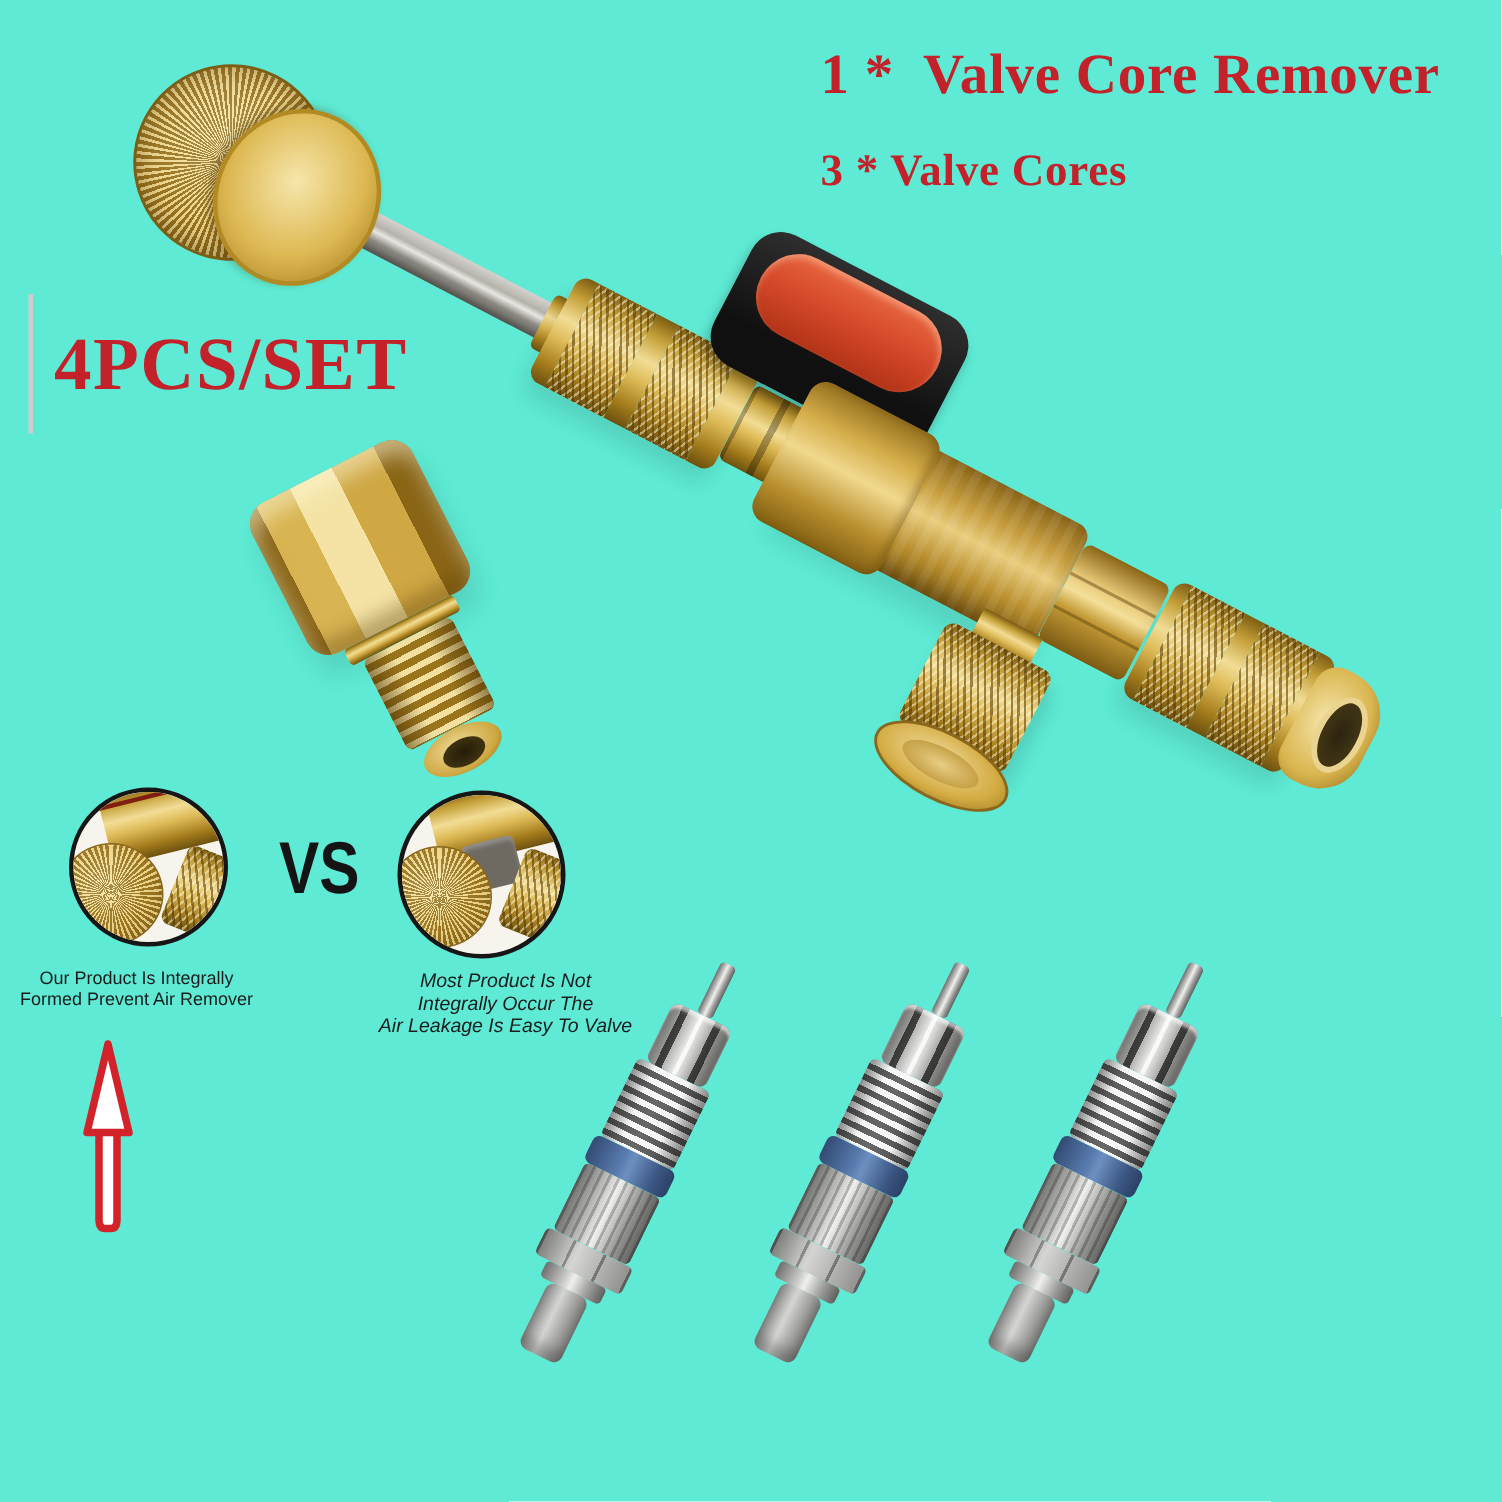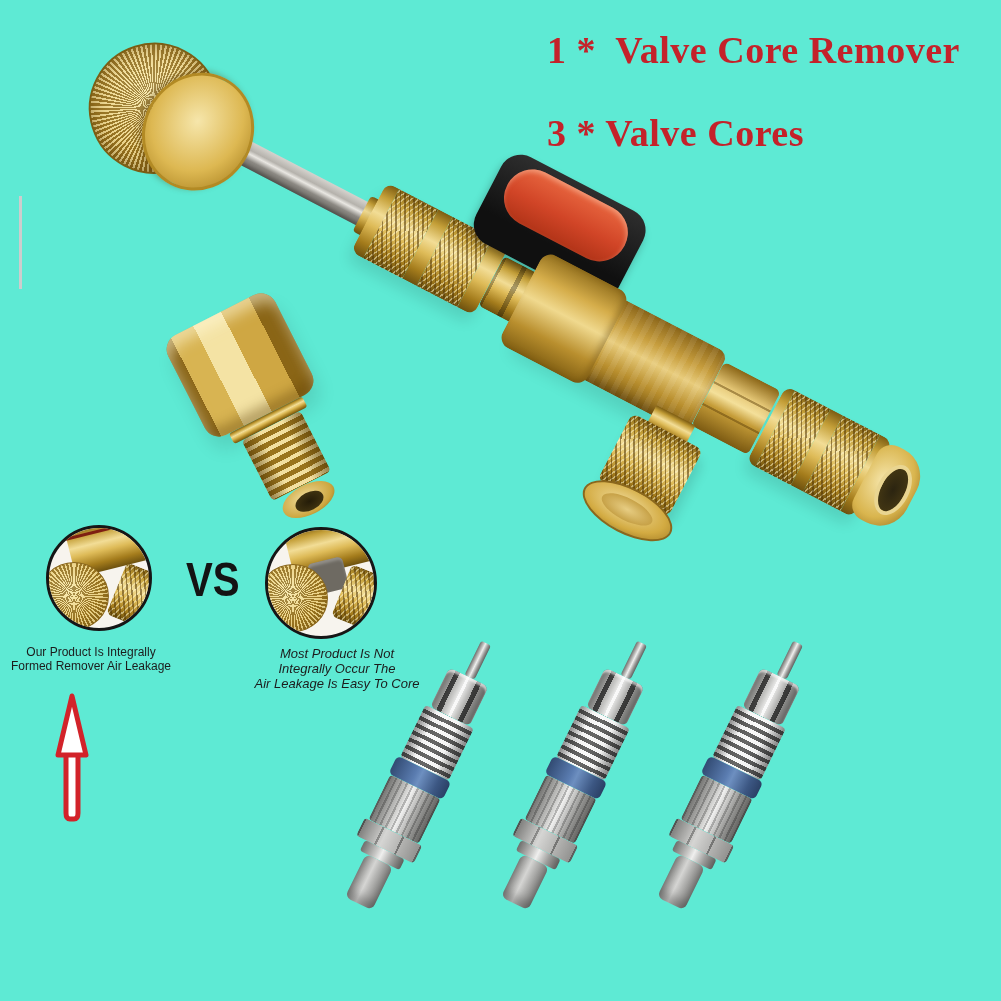--- a/index.html
+++ b/index.html
@@ -3,21 +3,21 @@
 <meta charset="utf-8">
 <style>
   html,body{margin:0;padding:0;background:#fff;}
   .canvas{position:relative;width:1001px;height:1001px;background:#5eead4;overflow:hidden;
           font-family:"Liberation Sans",sans-serif;}
 
   
   .redtext{position:absolute;font-family:"Liberation Serif",serif;font-weight:bold;
            color:var(--annotation_red,#c4222a);}
   .kit1{left:547px;top:28px;font-size:38px;white-space:pre;letter-spacing:.5px;}
-  .kit2{left:547px;top:111px;font-size:38px;letter-spacing:.5px;}
+  .kit2{left:547px;top:97px;font-size:30px;letter-spacing:.5px;}
   .setlabel{left:36px;top:213px;font-size:50px;letter-spacing:1px;}
   .grayrule{left:19px;top:196px;width:3px;height:93px;background:#cdcdcd;position:absolute;}
 
   
   .gold{background:linear-gradient(180deg,#7c5c12 0%,#c49f38 18%,#f2dd96 40%,#debb58 58%,#a47c1c 82%,#6d510f 100%);}
   .goldknurl{background-image:
       repeating-linear-gradient(63deg,rgba(80,52,2,.55) 0 1.5px,transparent 1.5px 4.5px),
       repeating-linear-gradient(-63deg,rgba(255,246,205,.5) 0 1.5px,transparent 1.5px 4.5px),
       linear-gradient(180deg,#7c5c12 0%,#c49f38 18%,#f2dd96 40%,#debb58 58%,#a47c1c 82%,#6d510f 100%);}
   .silver{background:linear-gradient(90deg,#6f6f6d,#c9c9c7 35%,#efefee 48%,#9c9c9a 75%,#5f5f5d);}
@@ -138,20 +138,21 @@
   .w10{width:10px}.w14{width:14px}.w16{width:16px}.w18{width:18px}
   .w40{width:40px}.w42{width:42px}.w44{width:44px}.w46{width:46px}
 </style>
 </head>
 <body>
 
 <div class="canvas">
 
   <div class="redtext kit1">1 *  Valve Core Remover</div>
   <div class="redtext kit2">3 * Valve Cores</div>
+  <div class="redtext setlabel">4PCS/SET</div>
   <div class="grayrule"></div>
 
   <div class="tool">
     <div class="axis">
       <div class="shaft"></div>
       <div class="knobknurl"></div>
       <div class="knobface"></div>
       <div class="shaftring gold"></div>
       <div class="coupler coupler1">
         <span class="w14 gold"></span>
@@ -204,26 +205,26 @@
   <div class="vslabel">VS</div>
   <div class="cmp cmpR">
     <div class="blk gold"></div>
     <div class="grayring"></div>
     <div class="cylr goldknurl"></div>
     <div class="ball"></div>
   </div>
 
   <div class="caption capL">
     <div>Our Product Is Integrally</div>
-    <div>Formed Remover Air Leakage</div>
+    <div>Formed Prevent Air Remover</div>
   </div>
   <div class="caption capR">
     <div>Most Product Is Not</div>
     <div>Integrally Occur The</div>
-    <div>Air Leakage Is Easy To Core</div>
+    <div>Air Leakage Is Easy To Valve</div>
   </div>
 
   <svg class="arrow" width="34" height="132" viewBox="0 0 34 132">
     <path d="M11,58 L11,120 Q11,126 15,126 L19,126 Q23,126 23,120 L23,58" fill="#ffffff" stroke="#d2232a" stroke-width="5" stroke-linejoin="round"></path>
     <polygon points="17,3 31,62 3,62" fill="#ffffff" stroke="#d2232a" stroke-width="5" stroke-linejoin="round"></polygon>
   </svg>
 
   <div class="core core1">
     <div class="coreinner">
       <div class="c-pin silver"></div>

